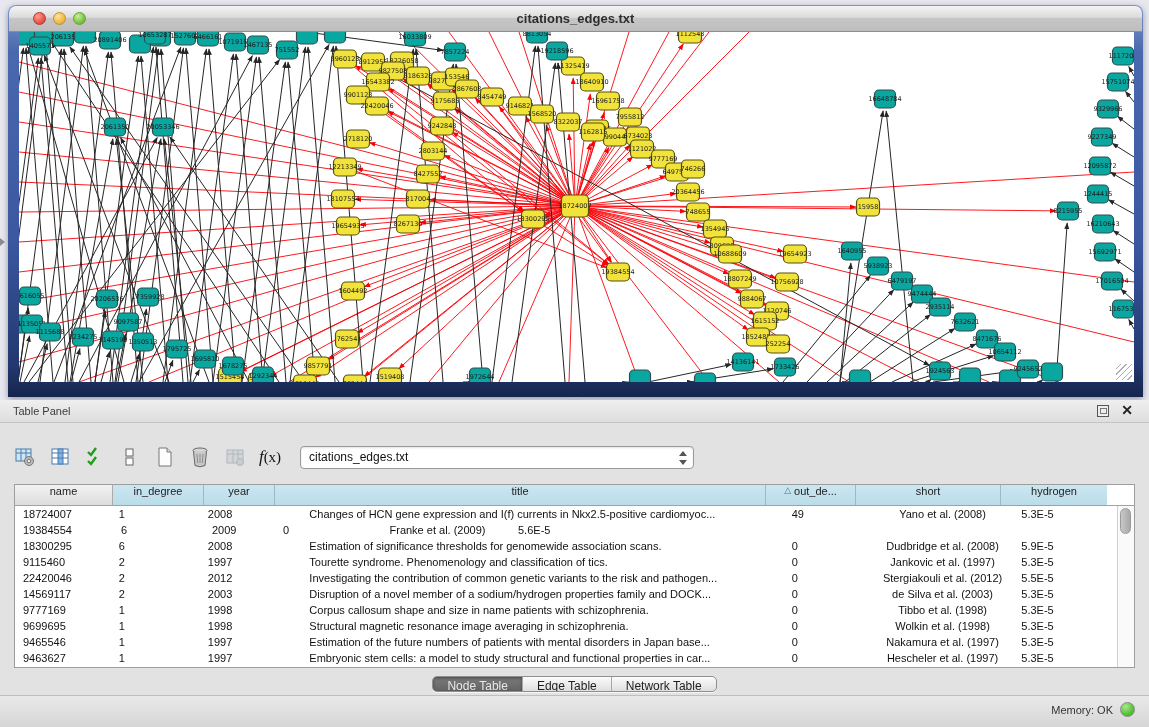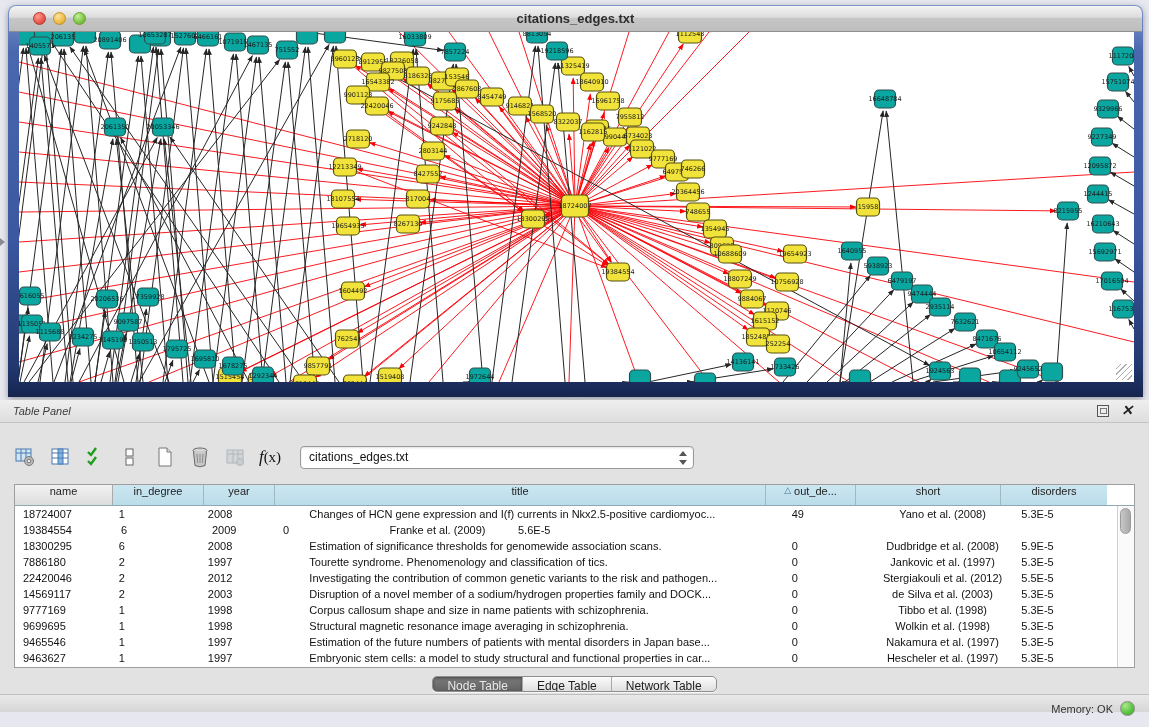--- a/index.html
+++ b/index.html
@@ -26,21 +26,21 @@
     background:repeating-linear-gradient(135deg, transparent 0 3px, #9A9A9A 3px 4px); opacity:.8; }
 
   .west-arrow { position:absolute; left:0px; top:238px; width:0; height:0;
     border-top:4px solid transparent; border-bottom:4px solid transparent; border-left:5px solid #8A8A96; }
 
   .splitter-dot { position:absolute; left:570px; top:398px; width:10px; height:3px; background:#BDBDC5; border-radius:2px; }
 
   
   .table-panel { position:absolute; left:0; top:400px; width:1149px; height:297px; background:#E2E2E2; }
   .panel-header { position:absolute; left:0; top:0; width:100%; height:23px;
-     background:linear-gradient(180deg,#EFEFEF,#DEDEDE); border-bottom:1px solid #C4C4C4;font-style:italic; }
+     background:linear-gradient(180deg,#EFEFEF,#DEDEDE); border-bottom:1px solid #C4C4C4; }
   .panel-title { position:absolute; left:13px; top:5px; font-size:11px; color:#3C3C3C; }
   .float-ic { position:absolute; right:40px; top:5px; width:12px; height:12px; border:1px solid #555; background:#EEE; }
   .float-ic:before { content:""; position:absolute; left:2px; top:2px; width:5px; height:4px; border:1px solid #777; }
   .close-ic { position:absolute; right:16px; top:3px; font-size:14px; font-weight:bold; color:#222; line-height:14px; }
 
   .toolbar { position:absolute; left:14px; top:40px; height:34px; display:flex; align-items:center; gap:13px; }
   .tb-btn { width:22px; height:22px; display:flex; align-items:center; justify-content:center; }
   .tb-btn svg { display:block; }
   .fx { font-family:"Liberation Serif", serif; font-size:15px; color:#111; }
   .fx i { font-size:17px; }
@@ -68,21 +68,21 @@
   .thumb { position:absolute; left:2px; top:2px; width:11px; height:26px; border-radius:6px;
      background:linear-gradient(90deg,#C8C8C8,#A8A8A8); border:1px solid #9A9A9A; }
 
   .tabs { position:absolute; left:0; right:0; top:276px; display:flex; justify-content:center; }
   .seg { display:flex; height:16px; border:1px solid #8F8F8F; border-radius:5px; overflow:hidden;
      background:linear-gradient(180deg,#FBFBFB,#DFDFDF); box-shadow:0 1px 0 rgba(255,255,255,.7); }
   .seg-btn { padding:0 14px; font-size:12px; color:#1E1E1E; line-height:19px; border-right:1px solid #A8A8A8; }
   .seg-btn:last-child { border-right:none; }
   .seg-btn.active { background:linear-gradient(180deg,#7A7A7A,#646464); color:#E8E8E8; box-shadow:inset 0 1px 3px rgba(0,0,0,.45); }
 
-  .statusbar { position:absolute; left:0; bottom:15px; width:100%; height:18px;
+  .statusbar { position:absolute; left:0; bottom:0; width:100%; height:32px;
      background:linear-gradient(180deg,#E9E9E9,#D6D6D6); border-top:1px solid #BFBFBF; }
   .mem-label { position:absolute; right:36px; top:8px; font-size:11px; color:#333; }
   .mem-dot { position:absolute; right:14px; top:6px; width:15px; height:15px; border-radius:50%;
      background:radial-gradient(circle at 35% 28%, #A9E98C, #57C23C 60%, #3E9E2A); border:1px solid #8A8A8A; }
 </style>
 </head>
 <body>
 
 <div class="screen">
 
@@ -652,21 +652,21 @@
             <span>title</span>
           </div>
         <div class="th c4">
             <span class="sort-tri">△</span>
             <span>out_de...</span>
           </div>
         <div class="th c5">
             <span>short</span>
           </div>
         <div class="th c6">
-            <span>disorders</span>
+            <span>hydrogen</span>
           </div>
       </div>
       <div class="tbl-body" id="tbl-body">
           <div class="tr">
             <div class="td c0">18724007</div>
             <div class="td c1">1</div>
             <div class="td c2">2008</div>
             <div class="td c3">Changes of HCN gene expression and I(f) currents in Nkx2.5-positive cardiomyoc...</div>
             <div class="td c4">49</div>
             <div class="td c5">Yano et al. (2008)</div>
@@ -683,21 +683,21 @@
           <div class="tr">
             <div class="td c0">18300295</div>
             <div class="td c1">6</div>
             <div class="td c2">2008</div>
             <div class="td c3">Estimation of significance thresholds for genomewide association scans.</div>
             <div class="td c4">0</div>
             <div class="td c5">Dudbridge et al. (2008)</div>
             <div class="td c6">5.9E-5</div>
           </div>
           <div class="tr">
-            <div class="td c0">7886180</div>
+            <div class="td c0">9115460</div>
             <div class="td c1">2</div>
             <div class="td c2">1997</div>
             <div class="td c3">Tourette syndrome. Phenomenology and classification of tics.</div>
             <div class="td c4">0</div>
             <div class="td c5">Jankovic et al. (1997)</div>
             <div class="td c6">5.3E-5</div>
           </div>
           <div class="tr">
             <div class="td c0">22420046</div>
             <div class="td c1">2</div>

